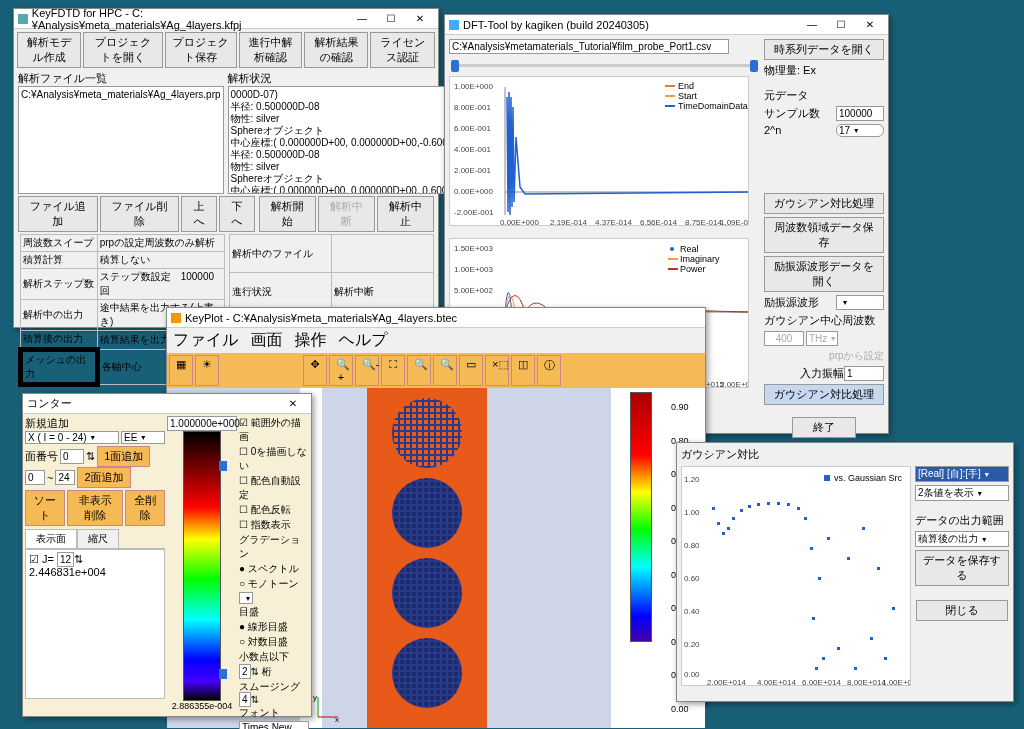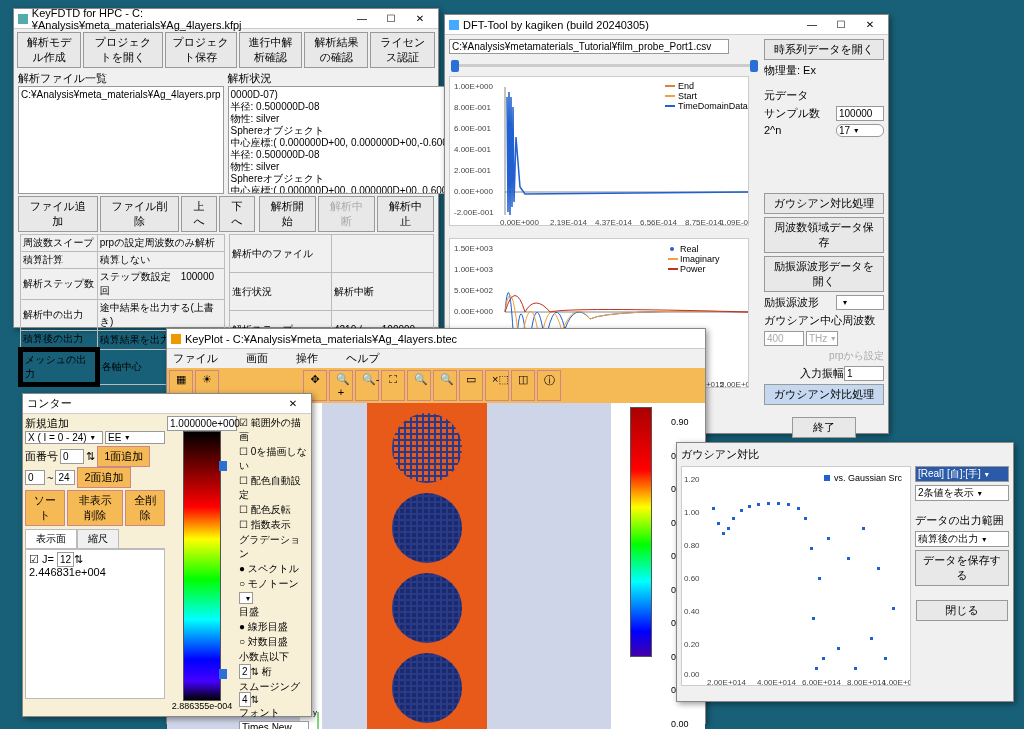--- a/index.html
+++ b/index.html
@@ -233,42 +233,42 @@
         </div>
       <div style="height:50px"></div>
       <span class="btn">ガウシアン対比処理</span>
       <span class="btn">周波数領域データ保存</span>
       <span class="btn">励振源波形データを開く</span>
       <div style="display:flex;justify-content:space-between;">
           <span>励振源波形</span>
           <span class="sel" style="width:48px;"></span>
         </div>
       <div>ガウシアン中心周波数</div>
-      <div style="display:flex;gap:2px;">
+      <div style="display:flex;gap:2px;text-align:center;">
           <span class="inp dis" style="width:40px;color:#aaa;">400</span>
           <span class="sel" style="color:#aaa;">THz</span>
         </div>
       <div style="color:#aaa;font-size:10px;text-align:right;">prpから設定</div>
       <div style="display:flex;justify-content:flex-end;">
           <span>入力振幅</span>
           <span class="inp" style="width:40px;">1</span>
         </div>
       <span class="btn bl">ガウシアン対比処理</span>
       <div style="height:6px"></div>
       <span class="btn" style="align-self:center;padding:2px 20px;">終了</span>
     </div>
   </div>
 </div>
 
-<div class="win" style="left:166px; top:328px; width:540px; height:396px;">
+<div class="win" style="left:166px; top:307px; width:540px; height:396px;">
   <div class="titlebar">
     <span class="sq o"></span>
     <span>KeyPlot - C:¥Analysis¥meta_materials¥Ag_4layers.btec</span>
   </div>
-  <div style="padding:2px 6px; display:flex; gap:28px; font-size:11px;">
+  <div style="padding:2px 6px; display:flex; gap:12px; font-size:16px;">
     <span>ファイル</span>
     <span>画面</span>
     <span>操作</span>
     <span>ヘルプ</span>
   </div>
   <div style="background:#f5b956; padding:2px; display:flex; gap:2px;">
     <span class="btn o" style="width:24px;">▦</span>
     <span class="btn o" style="width:24px;">☀</span>
     <span style="width:80px"></span>
     <span class="btn o" style="width:24px;">✥</span>
@@ -325,21 +325,21 @@
     <span>コンター</span>
     <div class="ctl">
         <span>✕</span>
       </div>
   </div>
   <div style="display:flex; padding:2px; gap:2px;">
     <div style="width:140px;">
       <div>新規追加</div>
       <div style="display:flex;gap:2px;">
         <span class="sel" style="flex:1;">X ( I = 0 - 24)</span>
-        <span class="sel" style="width:60px;">EE</span>
+        <span class="sel" style="width:44px;">EE</span>
       </div>
       <div style="display:flex;gap:2px;align-items:center;margin-top:2px;">
         <span>面番号</span>
         <span class="inp" style="width:24px;">0</span>
           <span>⇅</span>
         <span class="btn o">1面追加</span>
       </div>
       <div style="display:flex;gap:2px;align-items:center;">
         <span class="inp" style="width:20px;">0</span>~
         <span class="inp" style="width:20px;">24</span>

